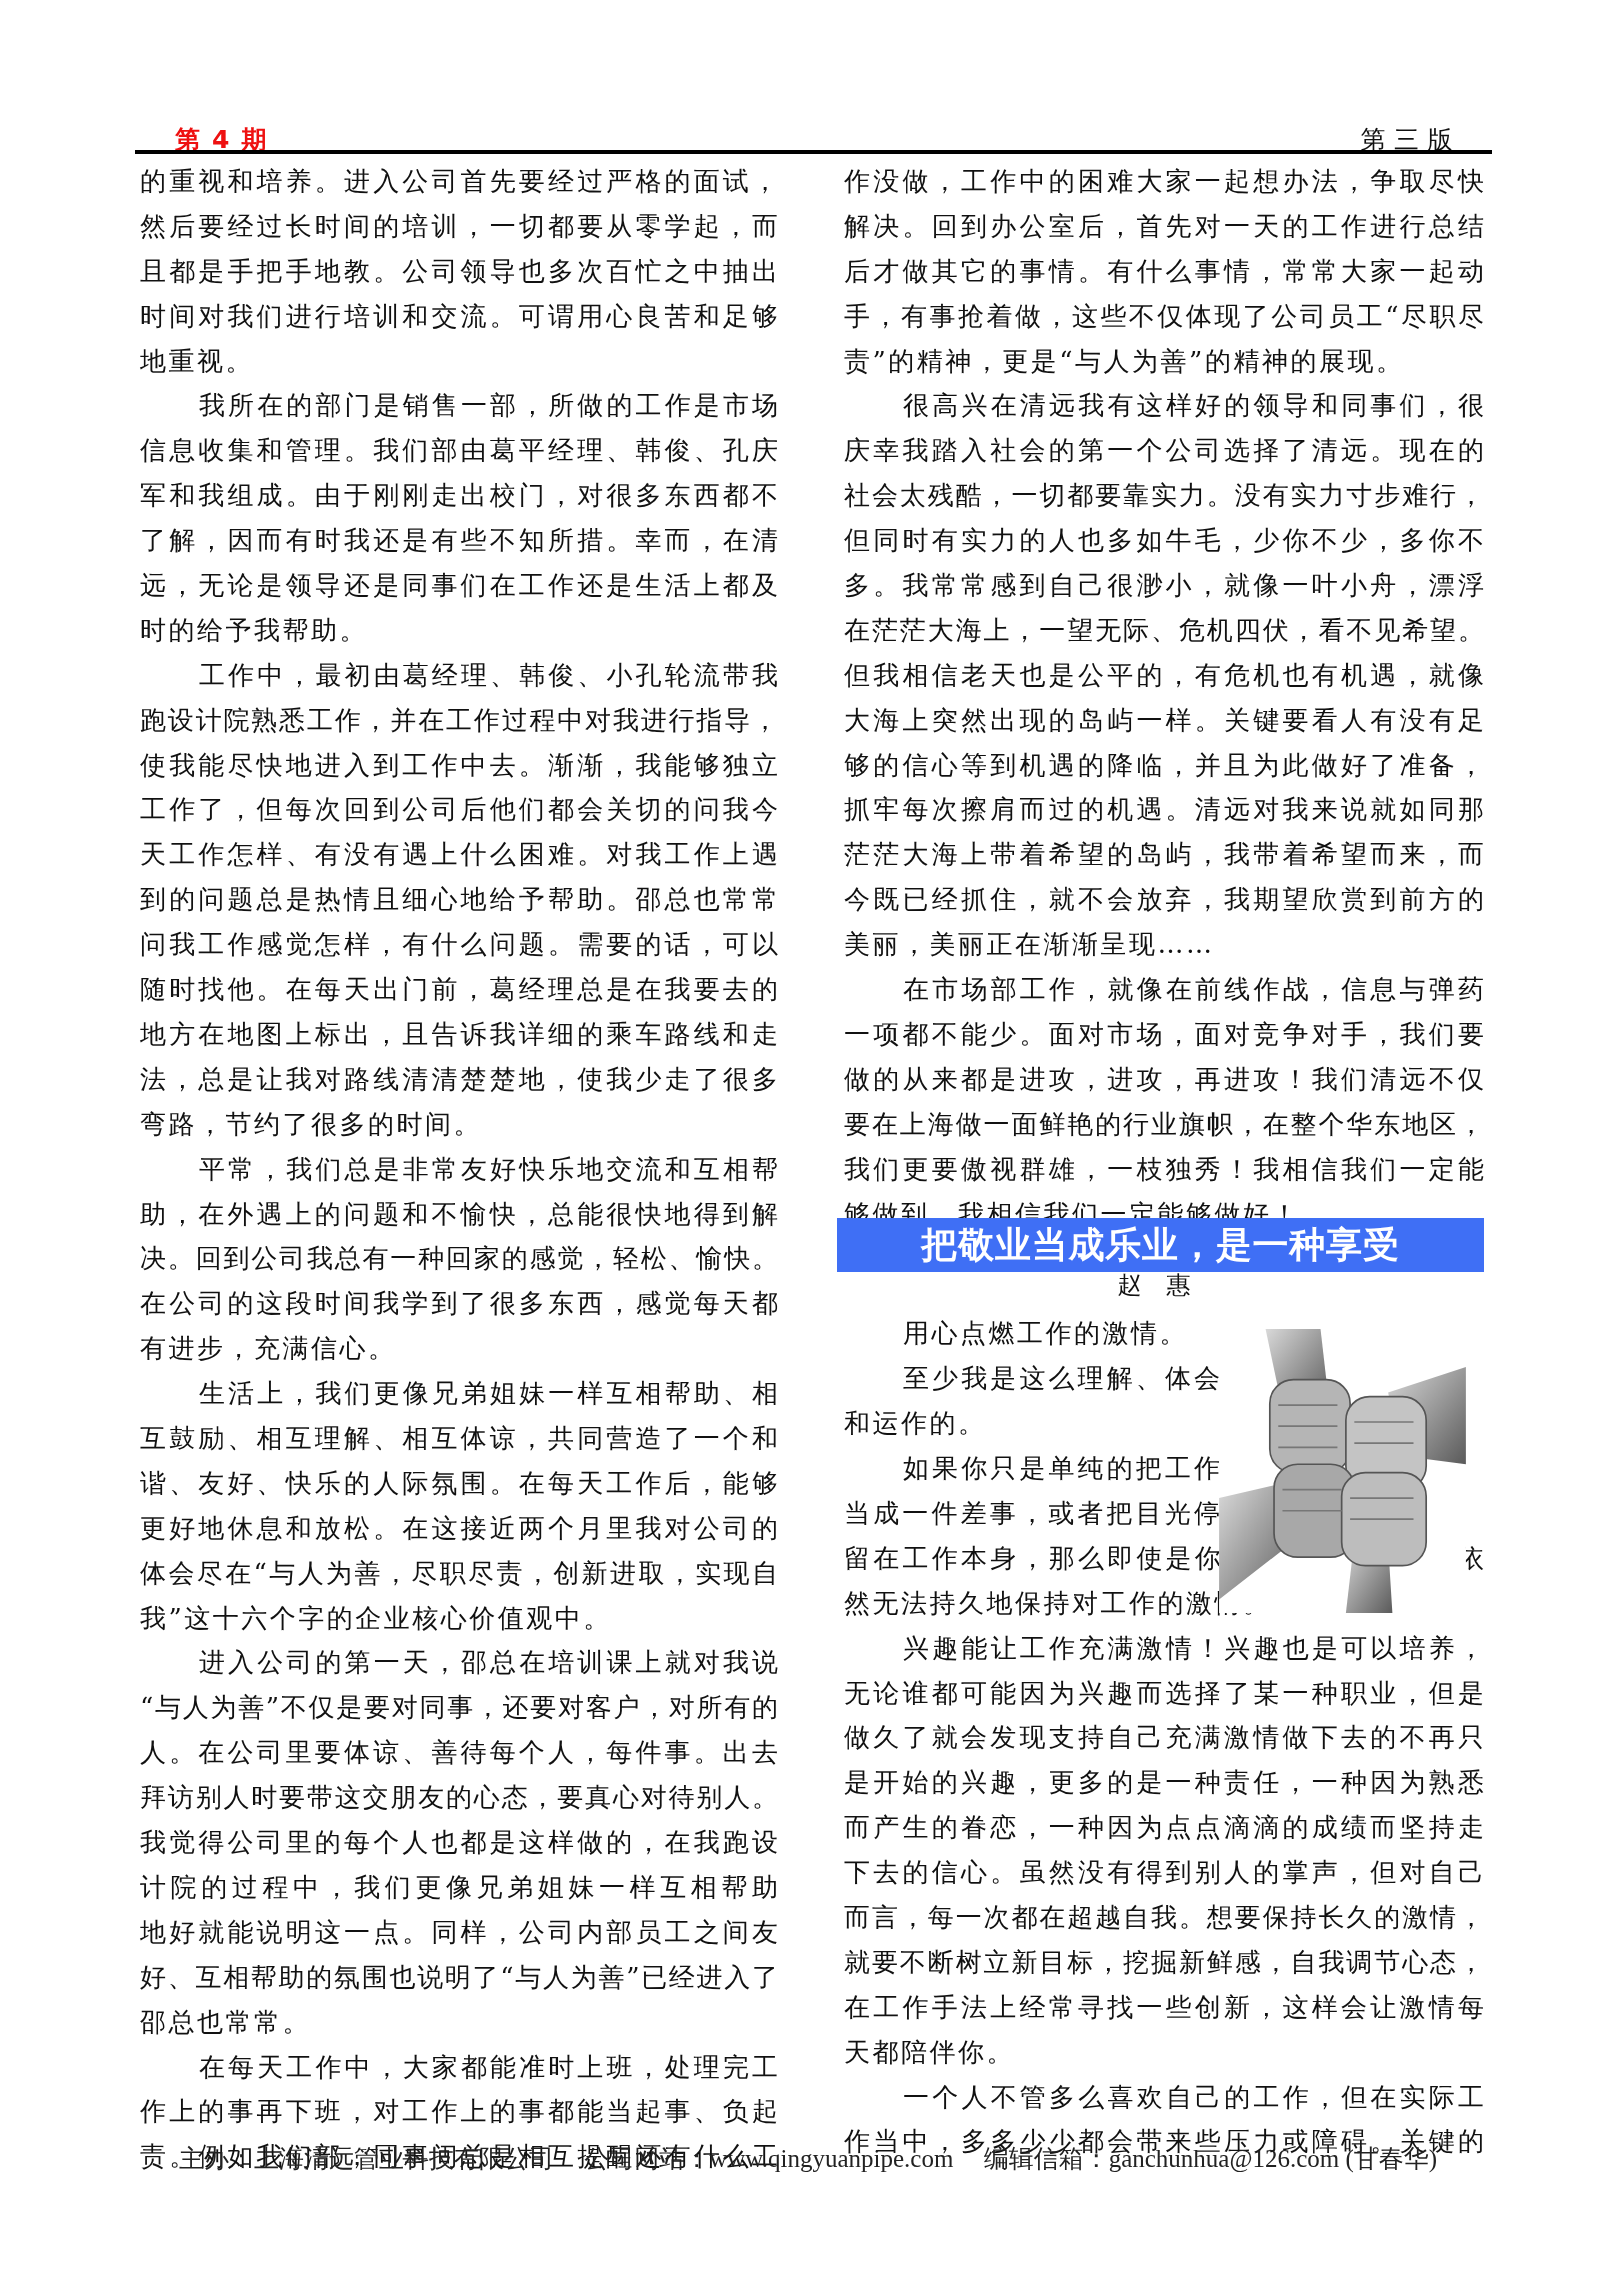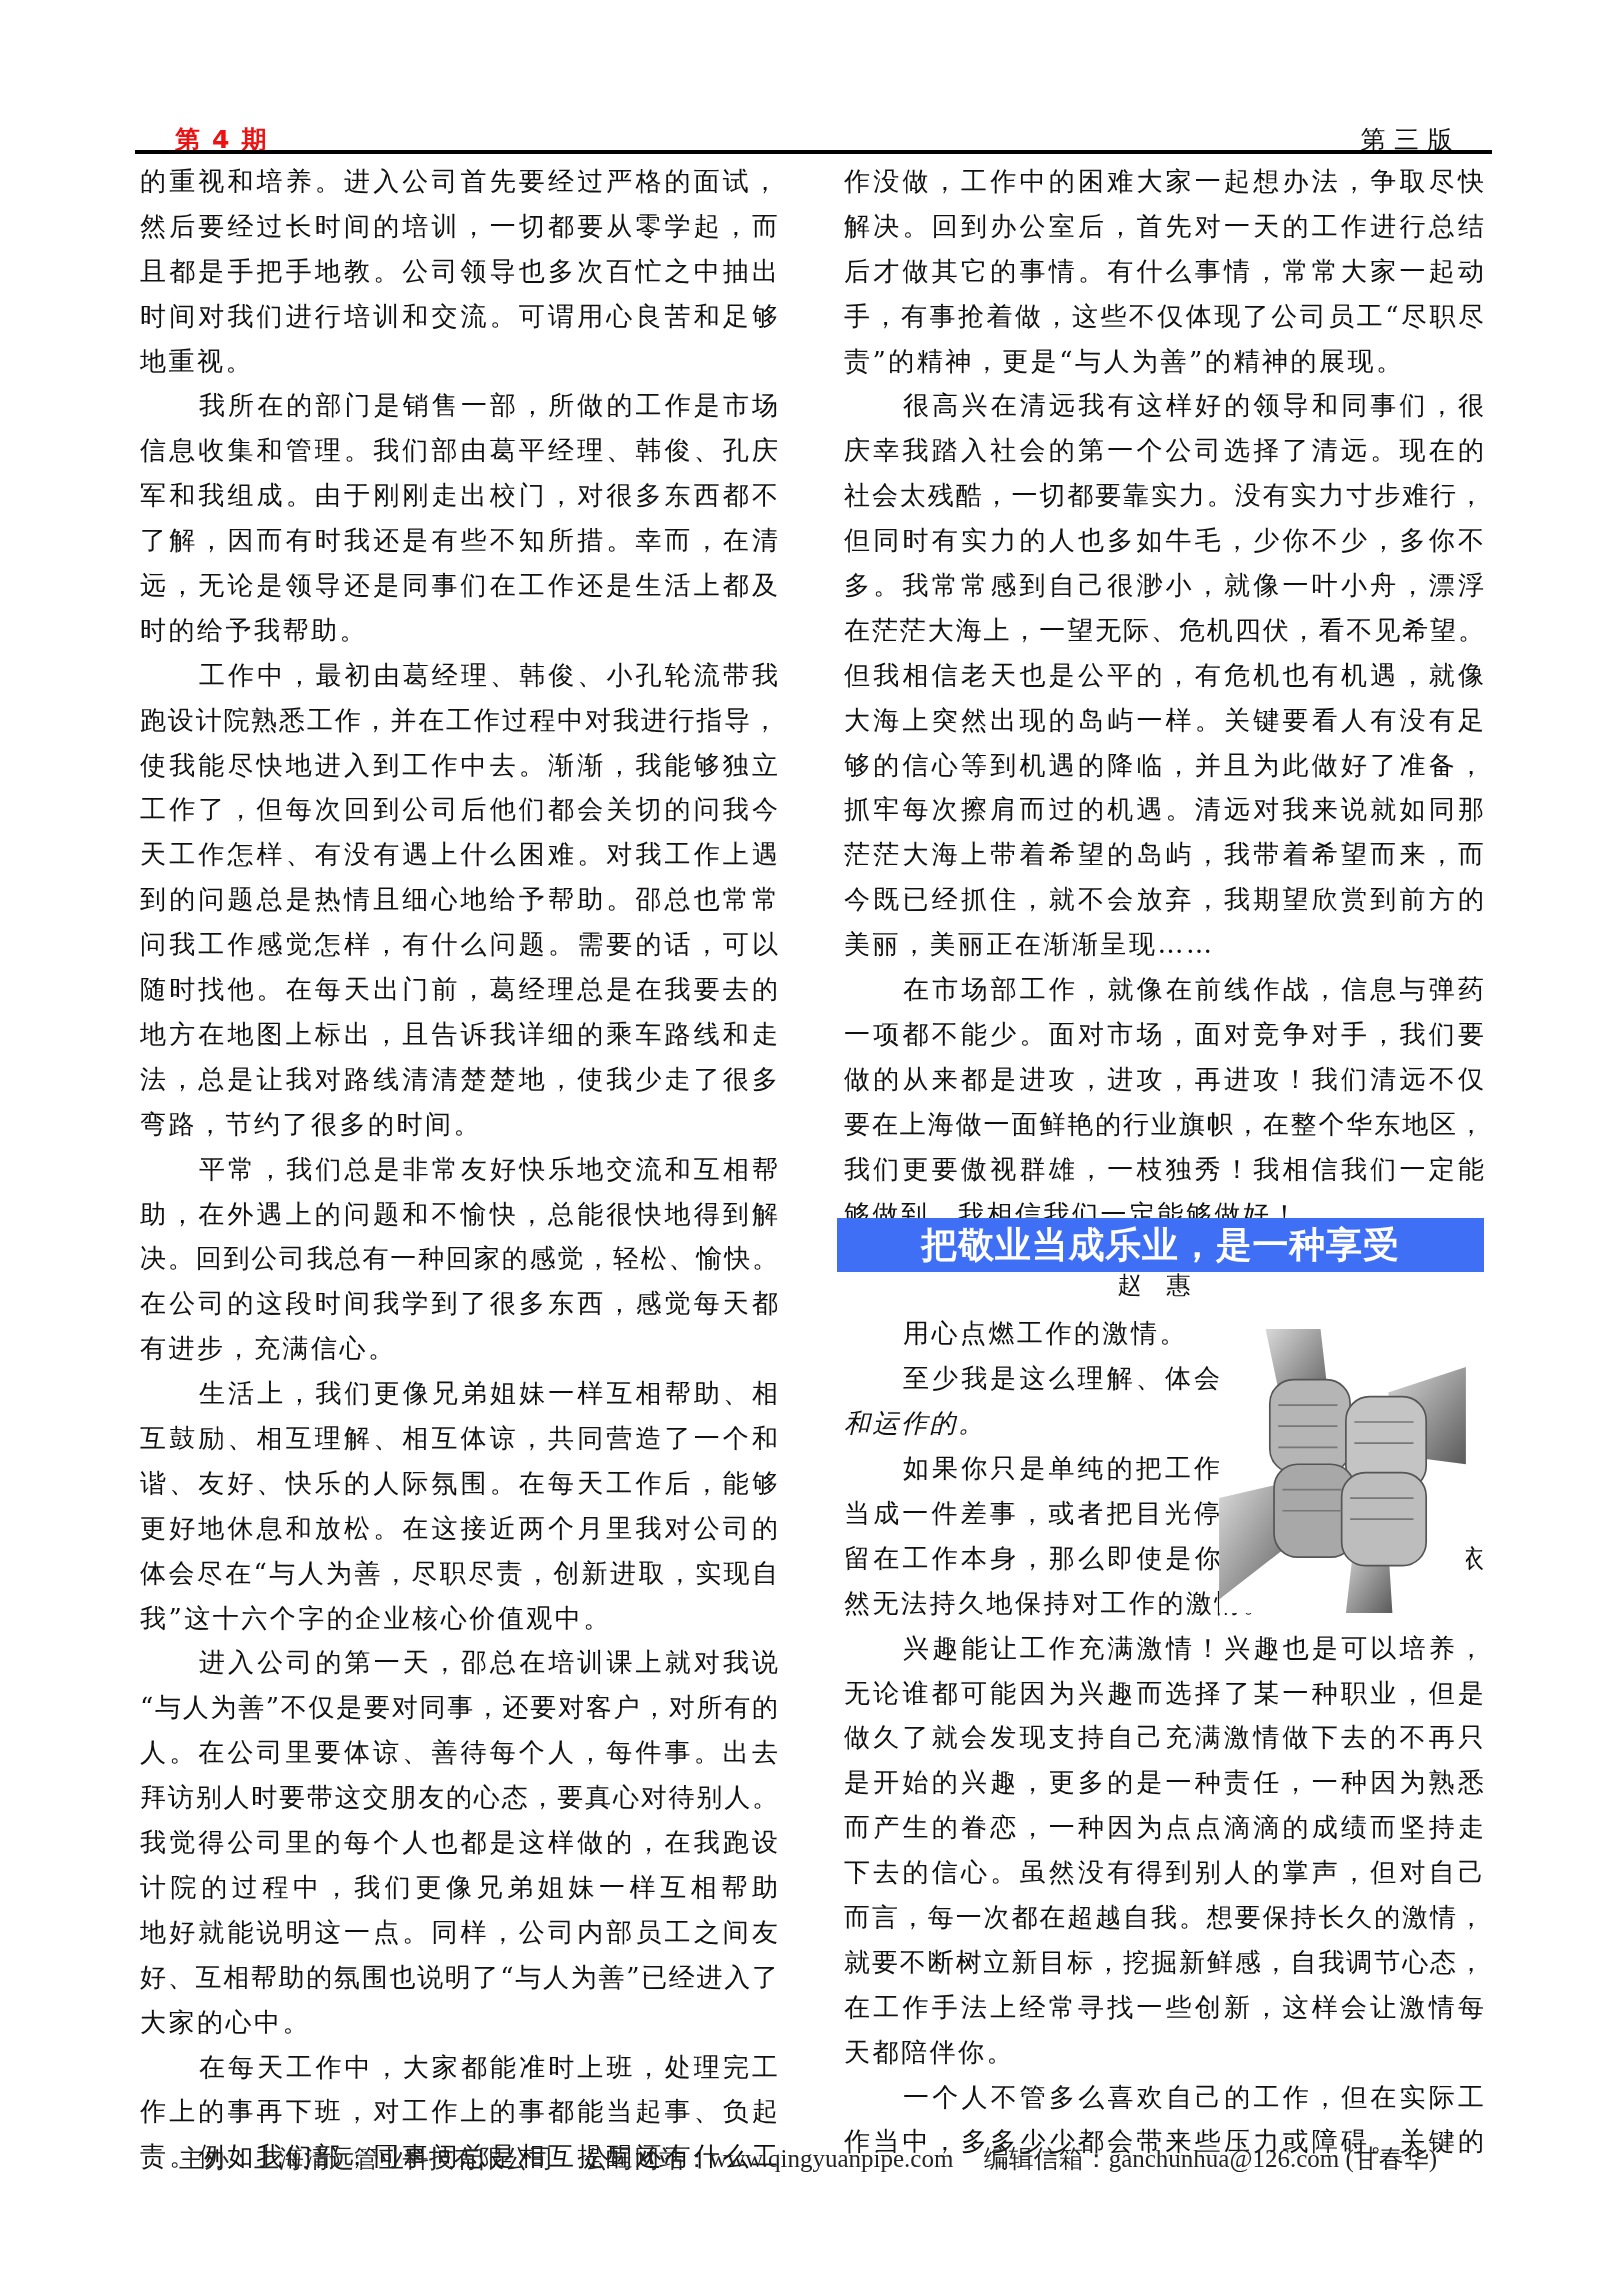--- a/index.html
+++ b/index.html
@@ -70,21 +70,21 @@
     <div class="line" style="top: 1551px;">体会尽在“与人为善，尽职尽责，创新进取，实现自</div>
     <div class="line short" style="top: 1596px;">我”这十六个字的企业核心价值观中。</div>
     <div class="line indent" style="top: 1640px;">进入公司的第一天，邵总在培训课上就对我说</div>
     <div class="line" style="top: 1685px;">“与人为善”不仅是要对同事，还要对客户，对所有的</div>
     <div class="line" style="top: 1730px;">人。在公司里要体谅、善待每个人，每件事。出去</div>
     <div class="line" style="top: 1775px;">拜访别人时要带这交朋友的心态，要真心对待别人。</div>
     <div class="line" style="top: 1820px;">我觉得公司里的每个人也都是这样做的，在我跑设</div>
     <div class="line" style="top: 1865px;">计院的过程中，我们更像兄弟姐妹一样互相帮助</div>
     <div class="line" style="top: 1910px;">地好就能说明这一点。同样，公司内部员工之间友</div>
     <div class="line" style="top: 1955px;">好、互相帮助的氛围也说明了“与人为善”已经进入了</div>
-    <div class="line short" style="top: 2000px;">大家的心中。</div>
+    <div class="line short" style="top: 2000px;">邵总也常常。</div>
     <div class="line indent" style="top: 2045px;">在每天工作中，大家都能准时上班，处理完工</div>
     <div class="line" style="top: 2089px;">作上的事再下班，对工作上的事都能当起事、负起</div>
     <div class="line" style="top: 2134px;">责。例如我们部，同事间总是相互提醒还有什么工</div>
   </div>
 <div class="col col-right" id="colRight">
     <div class="line" style="top: 159px;">作没做，工作中的困难大家一起想办法，争取尽快</div>
     <div class="line" style="top: 204px;">解决。回到办公室后，首先对一天的工作进行总结</div>
     <div class="line" style="top: 249px;">后才做其它的事情。有什么事情，常常大家一起动</div>
     <div class="line" style="top: 294px;">手，有事抢着做，这些不仅体现了公司员工“尽职尽</div>
     <div class="line short" style="top: 339px;">责”的精神，更是“与人为善”的精神的展现。</div>
@@ -103,21 +103,21 @@
     <div class="line short" style="top: 922px;">美丽，美丽正在渐渐呈现……</div>
     <div class="line indent" style="top: 967px;">在市场部工作，就像在前线作战，信息与弹药</div>
     <div class="line" style="top: 1012px;">一项都不能少。面对市场，面对竞争对手，我们要</div>
     <div class="line" style="top: 1057px;">做的从来都是进攻，进攻，再进攻！我们清远不仅</div>
     <div class="line" style="top: 1102px;">要在上海做一面鲜艳的行业旗帜，在整个华东地区，</div>
     <div class="line" style="top: 1147px;">我们更要傲视群雄，一枝独秀！我相信我们一定能</div>
     <div class="line short" style="top: 1192px; text-decoration: underline;">够做到，我相信我们一定能够做好！</div>
     <div style="position: absolute; left: 0px; top: 0px; width: 100%;">
       <div class="line indent short narrow" style="top: 1311px;">用心点燃工作的激情。</div>
       <div class="line indent narrow" style="top: 1356px;">至少我是这么理解、体会</div>
-      <div class="line short narrow" style="top: 1401px; font-style: italic;">和运作的。</div>
+      <div class="line short narrow" style="top: 1401px;">和运作的。</div>
       <div class="line indent narrow" style="top: 1446px;">如果你只是单纯的把工作</div>
       <div class="line narrow" style="top: 1491px;">当成一件差事，或者把目光停</div>
       <div class="line" style="top: 1536px;">留在工作本身，那么即使是你最喜欢的工作，你依</div>
       <div class="line short" style="top: 1581px;">然无法持久地保持对工作的激情。</div>
       <div class="line indent" style="top: 1626px;">兴趣能让工作充满激情！兴趣也是可以培养，</div>
       <div class="line" style="top: 1671px;">无论谁都可能因为兴趣而选择了某一种职业，但是</div>
       <div class="line" style="top: 1715px;">做久了就会发现支持自己充满激情做下去的不再只</div>
       <div class="line" style="top: 1760px;">是开始的兴趣，更多的是一种责任，一种因为熟悉</div>
       <div class="line" style="top: 1805px;">而产生的眷恋，一种因为点点滴滴的成绩而坚持走</div>
       <div class="line" style="top: 1850px;">下去的信心。虽然没有得到别人的掌声，但对自己</div>

